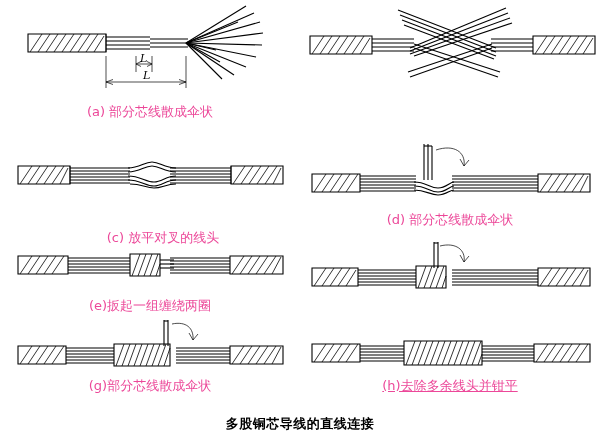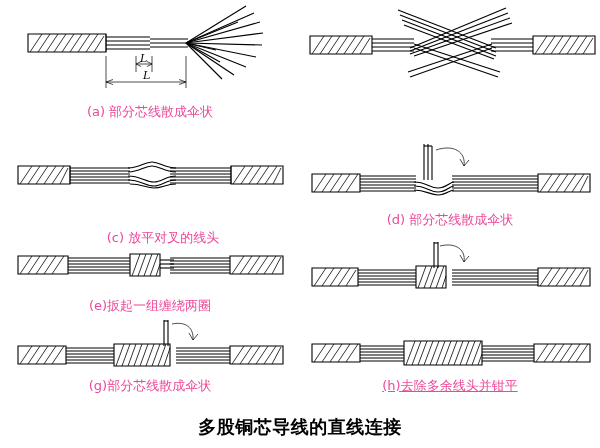--- a/index.html
+++ b/index.html
@@ -30,21 +30,21 @@
     font-size: 13px;
     line-height: 1.2;
     color: #ec4899;
     white-space: nowrap;
   }
   .figure-title {
     position: absolute;
     left: 0;
     width: 600px;
     text-align: center;
-    font-size: 18px;
+    font-size: 13px;
     font-weight: bold;
     color: #000;
     letter-spacing: 0.5px;
   }
   svg { display: block; overflow: visible; }
   .wire-outline { fill: #ffffff; stroke: #000000; stroke-width: 1.1; }
   .hatch { stroke: #000000; stroke-width: 0.8; fill: none; }
   .strand { stroke: #000000; stroke-width: 1.1; fill: none; }
   .thin { stroke: #000000; stroke-width: 0.7; fill: none; }
   .dimtext { font-size: 11px; font-style: italic; font-family: "DejaVu Serif", "Liberation Serif", serif; }

